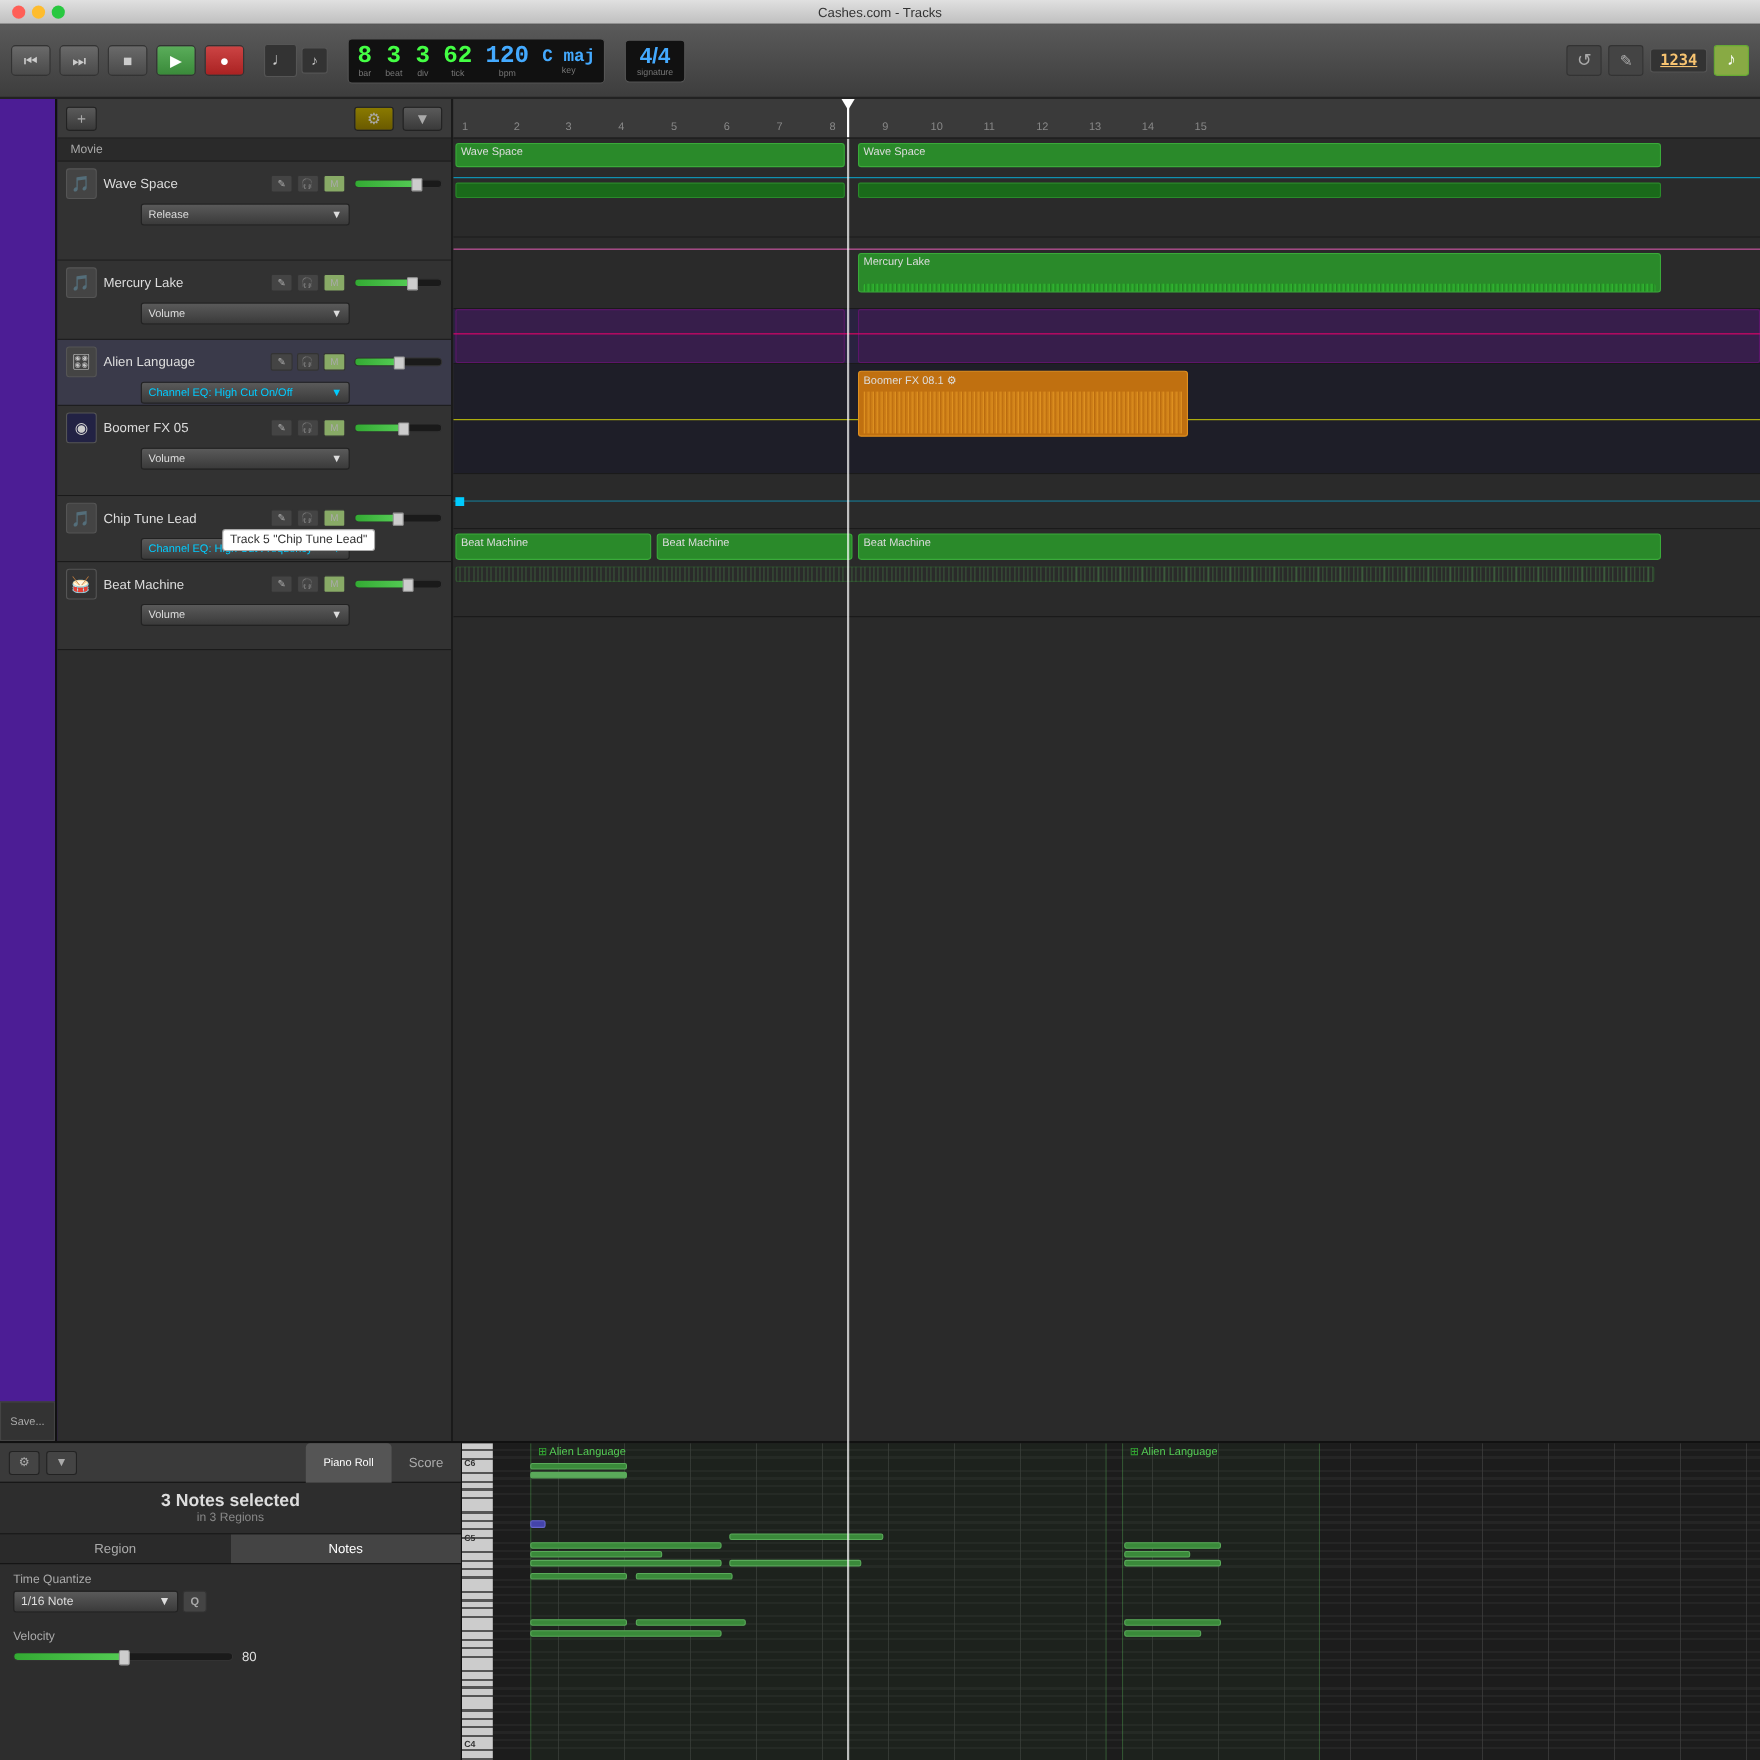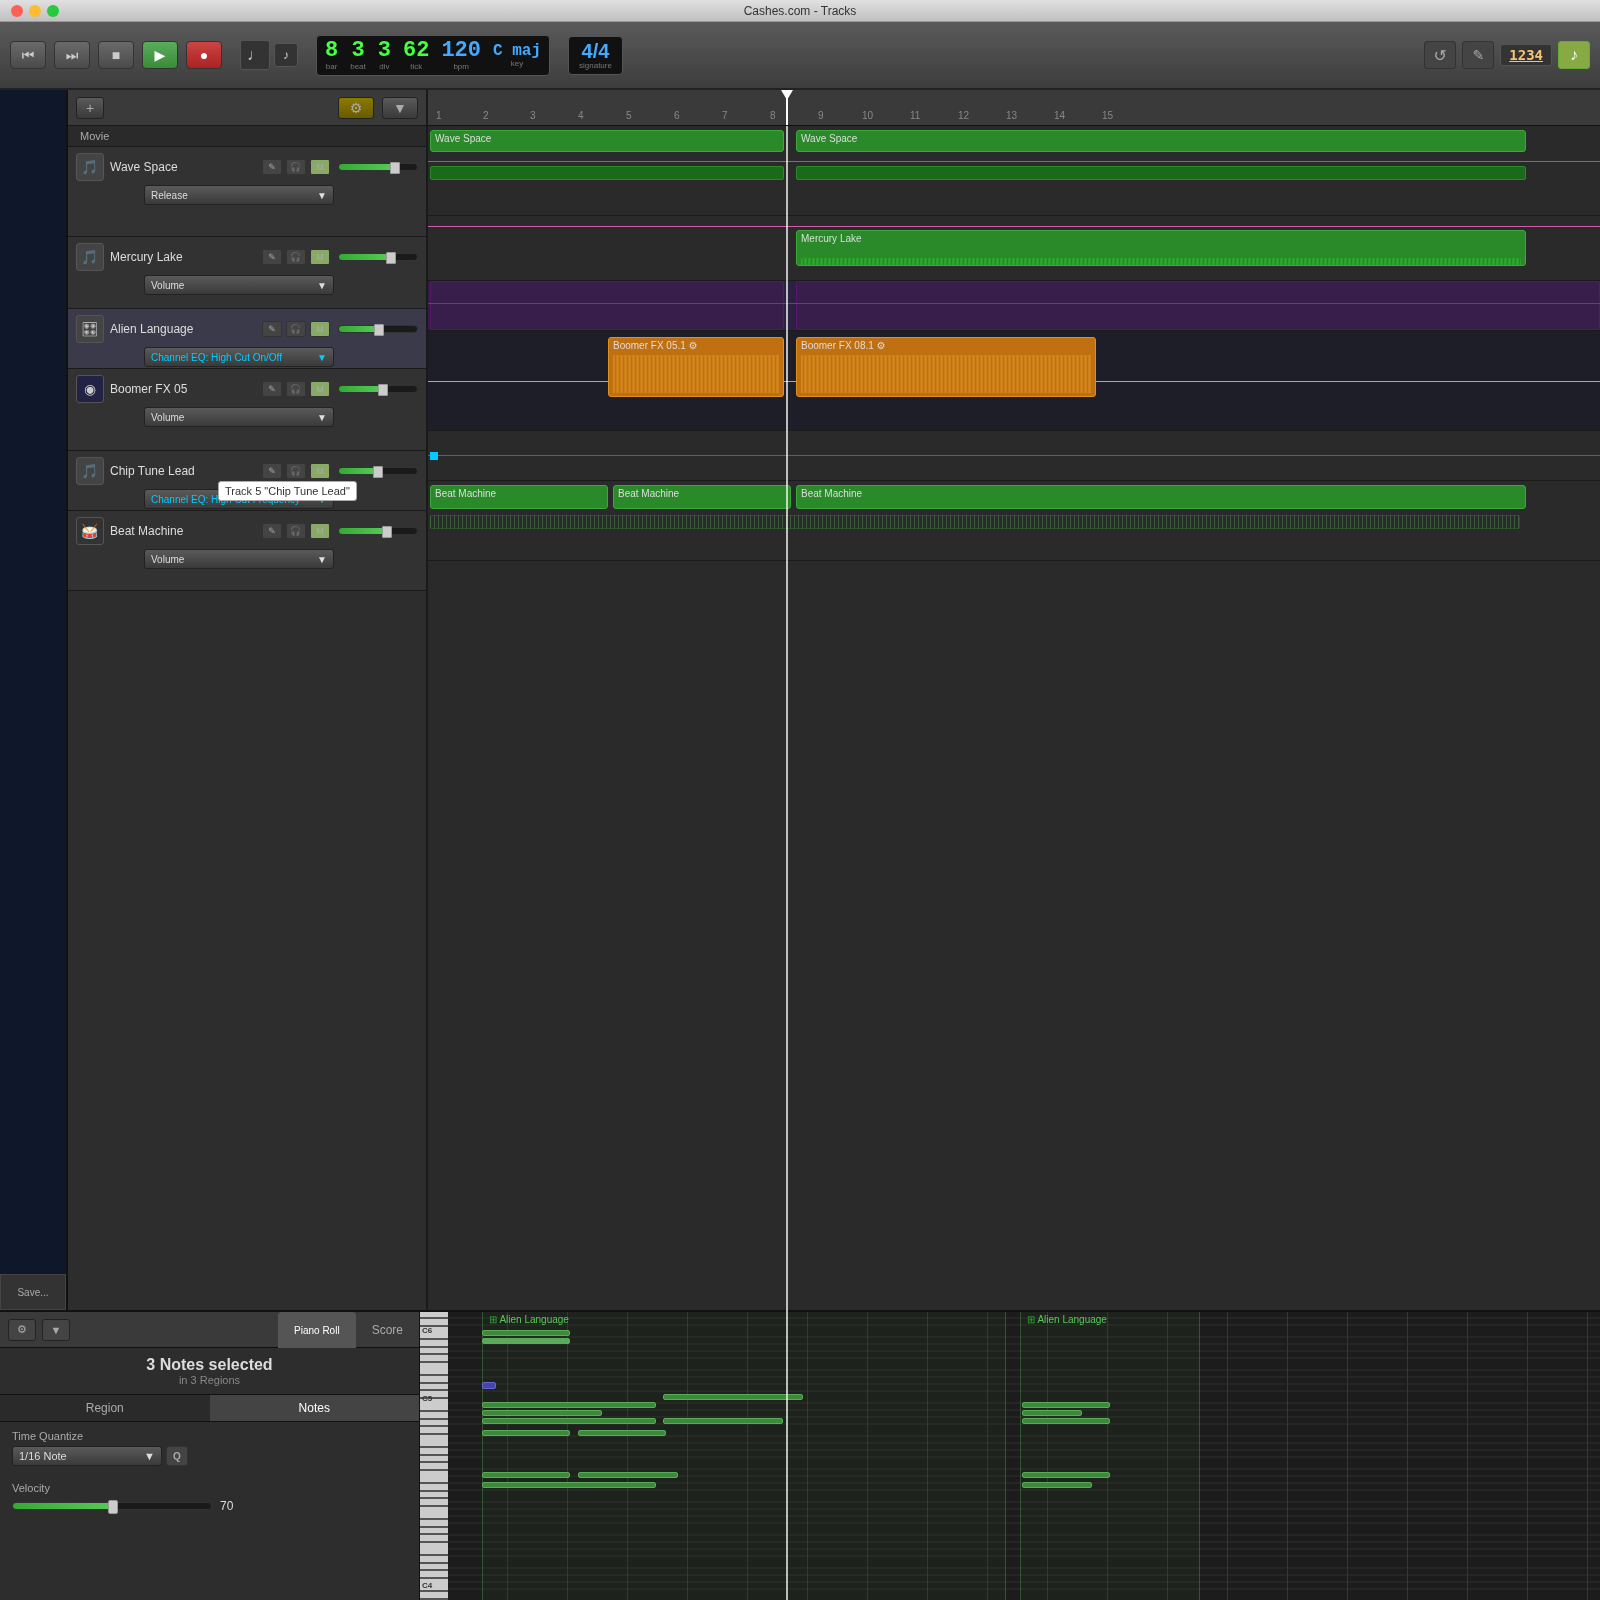--- a/index.html
+++ b/index.html
@@ -525,21 +525,21 @@
   <div style="margin-left:auto; display:flex; align-items:center; gap:6px;">
     <div style="width:32px;height:28px;background:#444;border:1px solid #333;border-radius:3px;display:flex;align-items:center;justify-content:center;color:#aaa;font-size:16px;">↺</div>
     <div style="width:32px;height:28px;background:#444;border:1px solid #333;border-radius:3px;display:flex;align-items:center;justify-content:center;color:#aaa;font-size:14px;">✎</div>
     <div style="background:#333;border:1px solid #555;border-radius:3px;padding:2px 8px;color:#f8c471;font-size:14px;font-family:monospace;font-weight:bold;text-decoration:underline;">1234</div>
     <div style="width:32px;height:28px;background:#8a4;border:1px solid #6a3;border-radius:3px;display:flex;align-items:center;justify-content:center;color:#fff;font-size:16px;">♪</div>
   </div>
 </div>
 
 <div class="main-area" style="position:relative;">
 
-  <div style="width:68px;background:#0f172a;border-right:2px solid #111;position:relative;display:flex;flex-direction:column;align-items:center;">
+  <div style="width:52px;background:#4c1d95;border-right:2px solid #111;position:relative;display:flex;flex-direction:column;align-items:center;">
     <div style="flex:1;"></div>
     <div style="color:#888;font-size:10px;writing-mode:vertical-lr;transform:rotate(180deg);margin-bottom:40px;">ovement</div>
     <div style="position:absolute;bottom:290px;left:0;right:0;height:36px;background:#333;border:1px solid #444;display:flex;align-items:center;justify-content:center;cursor:pointer;">
       <span style="color:#aaa;font-size:10px;">Save...</span>
     </div>
   </div>
 
   <div class="tracks-sidebar">
     <div class="sidebar-toolbar">
       <div class="sidebar-tool-btn">+</div>
@@ -746,24 +746,20 @@
         <div style="position:absolute;top:22px;left:0;right:0;height:1px;background:#f06;opacity:0.9;"></div>
 
         <div style="position:absolute;top:0;left:2px;width:354px;bottom:0;background:rgba(180,0,180,0.1);border:1px solid rgba(180,0,180,0.3);border-radius:2px;"></div>
         <div style="position:absolute;top:0;left:368px;right:0;bottom:0;background:rgba(180,0,180,0.1);border:1px solid rgba(180,0,180,0.3);border-radius:2px;"></div>
       </div>
 
       <div class="track-lane" style="height:100px;background:#1e1e28;">
 
         <div style="position:absolute;top:50px;left:0;right:0;height:1px;background:#ff0;opacity:0.7;"></div>
 
-        <div class="region region-orange" style="left:180px;top:6px;width:176px;height:60px;">
-          <div class="region-label">Boomer FX 05.1 ⚙</div>
-          <div class="waveform" style="margin:2px 4px;height:38px;background:repeating-linear-gradient(90deg,rgba(255,180,50,0.2)0,rgba(255,180,50,0.5)1px,rgba(150,80,10,0.1)2px,rgba(255,180,50,0.3)4px);"></div>
-        </div>
 
         <div class="region region-orange" style="left:368px;top:6px;width:300px;height:60px;">
           <div class="region-label">Boomer FX 08.1 ⚙</div>
           <div class="waveform" style="margin:2px 4px;height:38px;background:repeating-linear-gradient(90deg,rgba(255,180,50,0.2)0,rgba(255,180,50,0.5)1px,rgba(150,80,10,0.1)2px,rgba(255,180,50,0.3)4px);"></div>
         </div>
       </div>
 
       <div class="track-lane" style="height:50px;">
 
         <div style="position:absolute;top:24px;left:0;right:0;height:1px;background:#0cf;opacity:0.5;"></div>
@@ -822,21 +818,21 @@
         <div class="q-btn">Q</div>
       </div>
 
       <div class="velocity-section">
         <div class="pr-label">Velocity</div>
         <div style="display:flex;align-items:center;gap:8px;">
           <div class="velocity-slider">
             <div class="velocity-fill" style="width:52%;"></div>
             <div class="velocity-knob" style="left:48%;"></div>
           </div>
-          <span style="color:#ddd;font-size:12px;">70</span>
+          <span style="color:#ddd;font-size:12px;">80</span>
         </div>
       </div>
     </div>
   </div>
 
   <div class="piano-roll-main">
 
 
     <div class="pr-grid">
 

